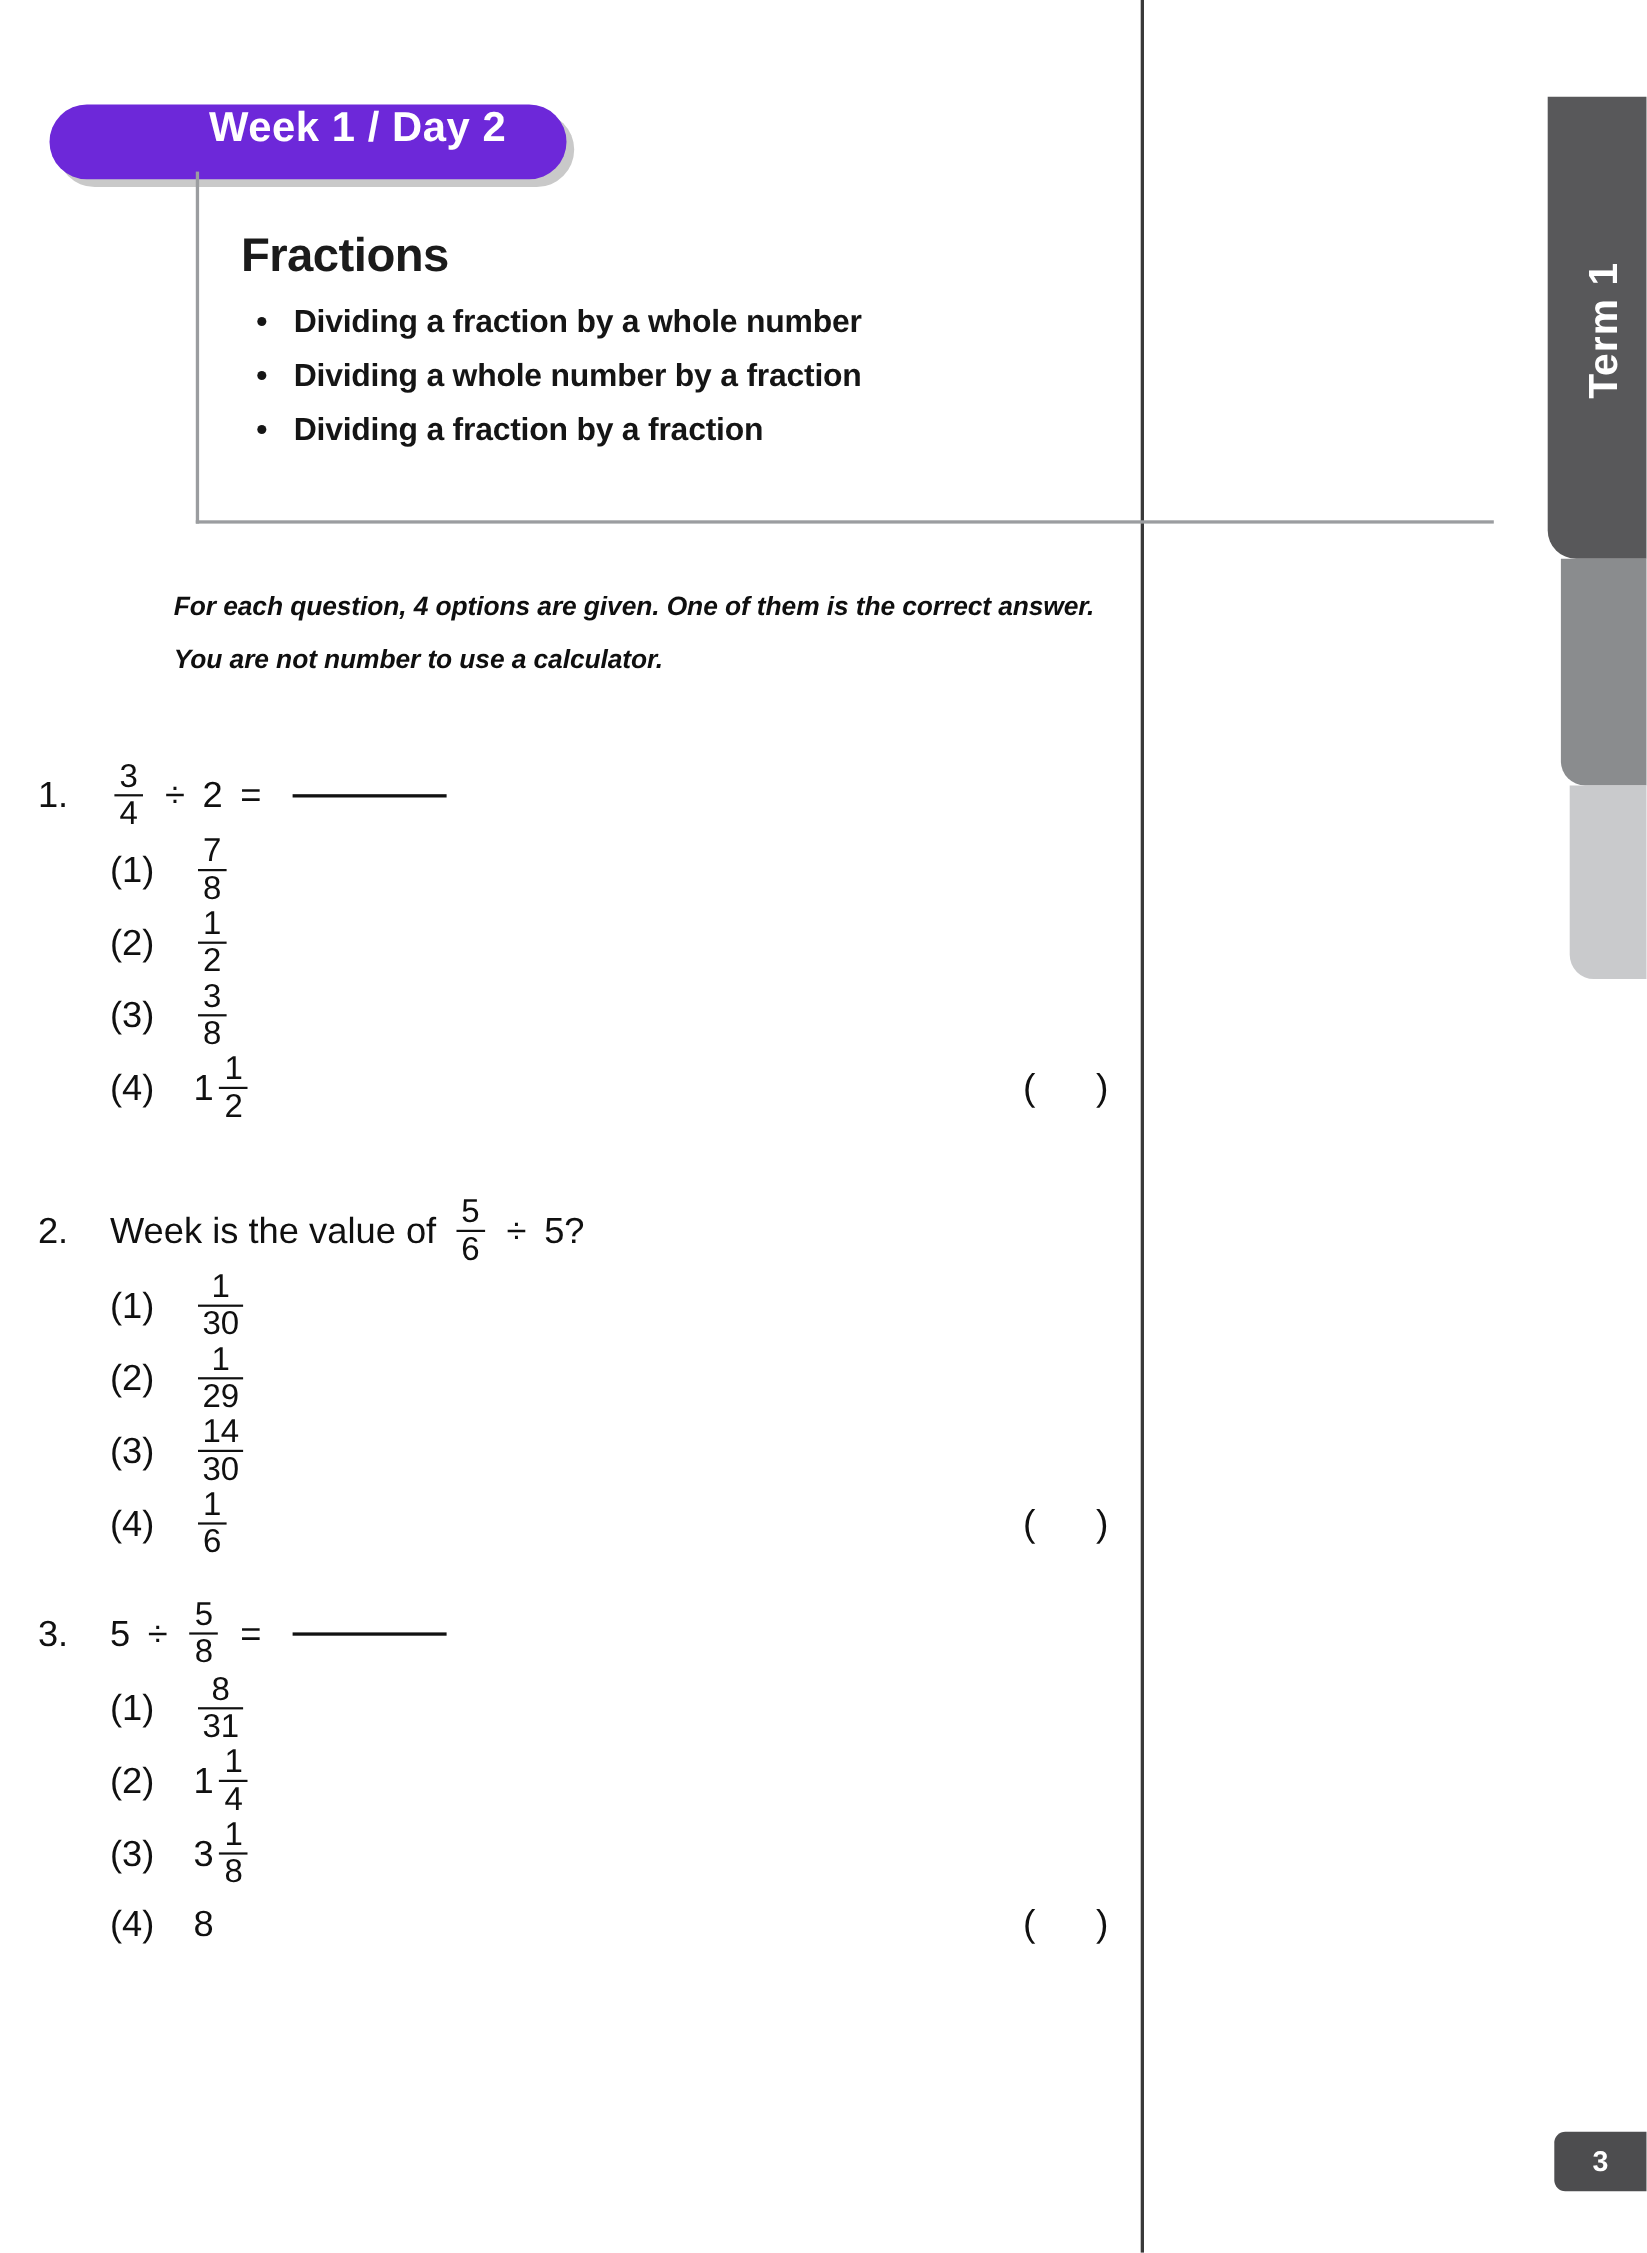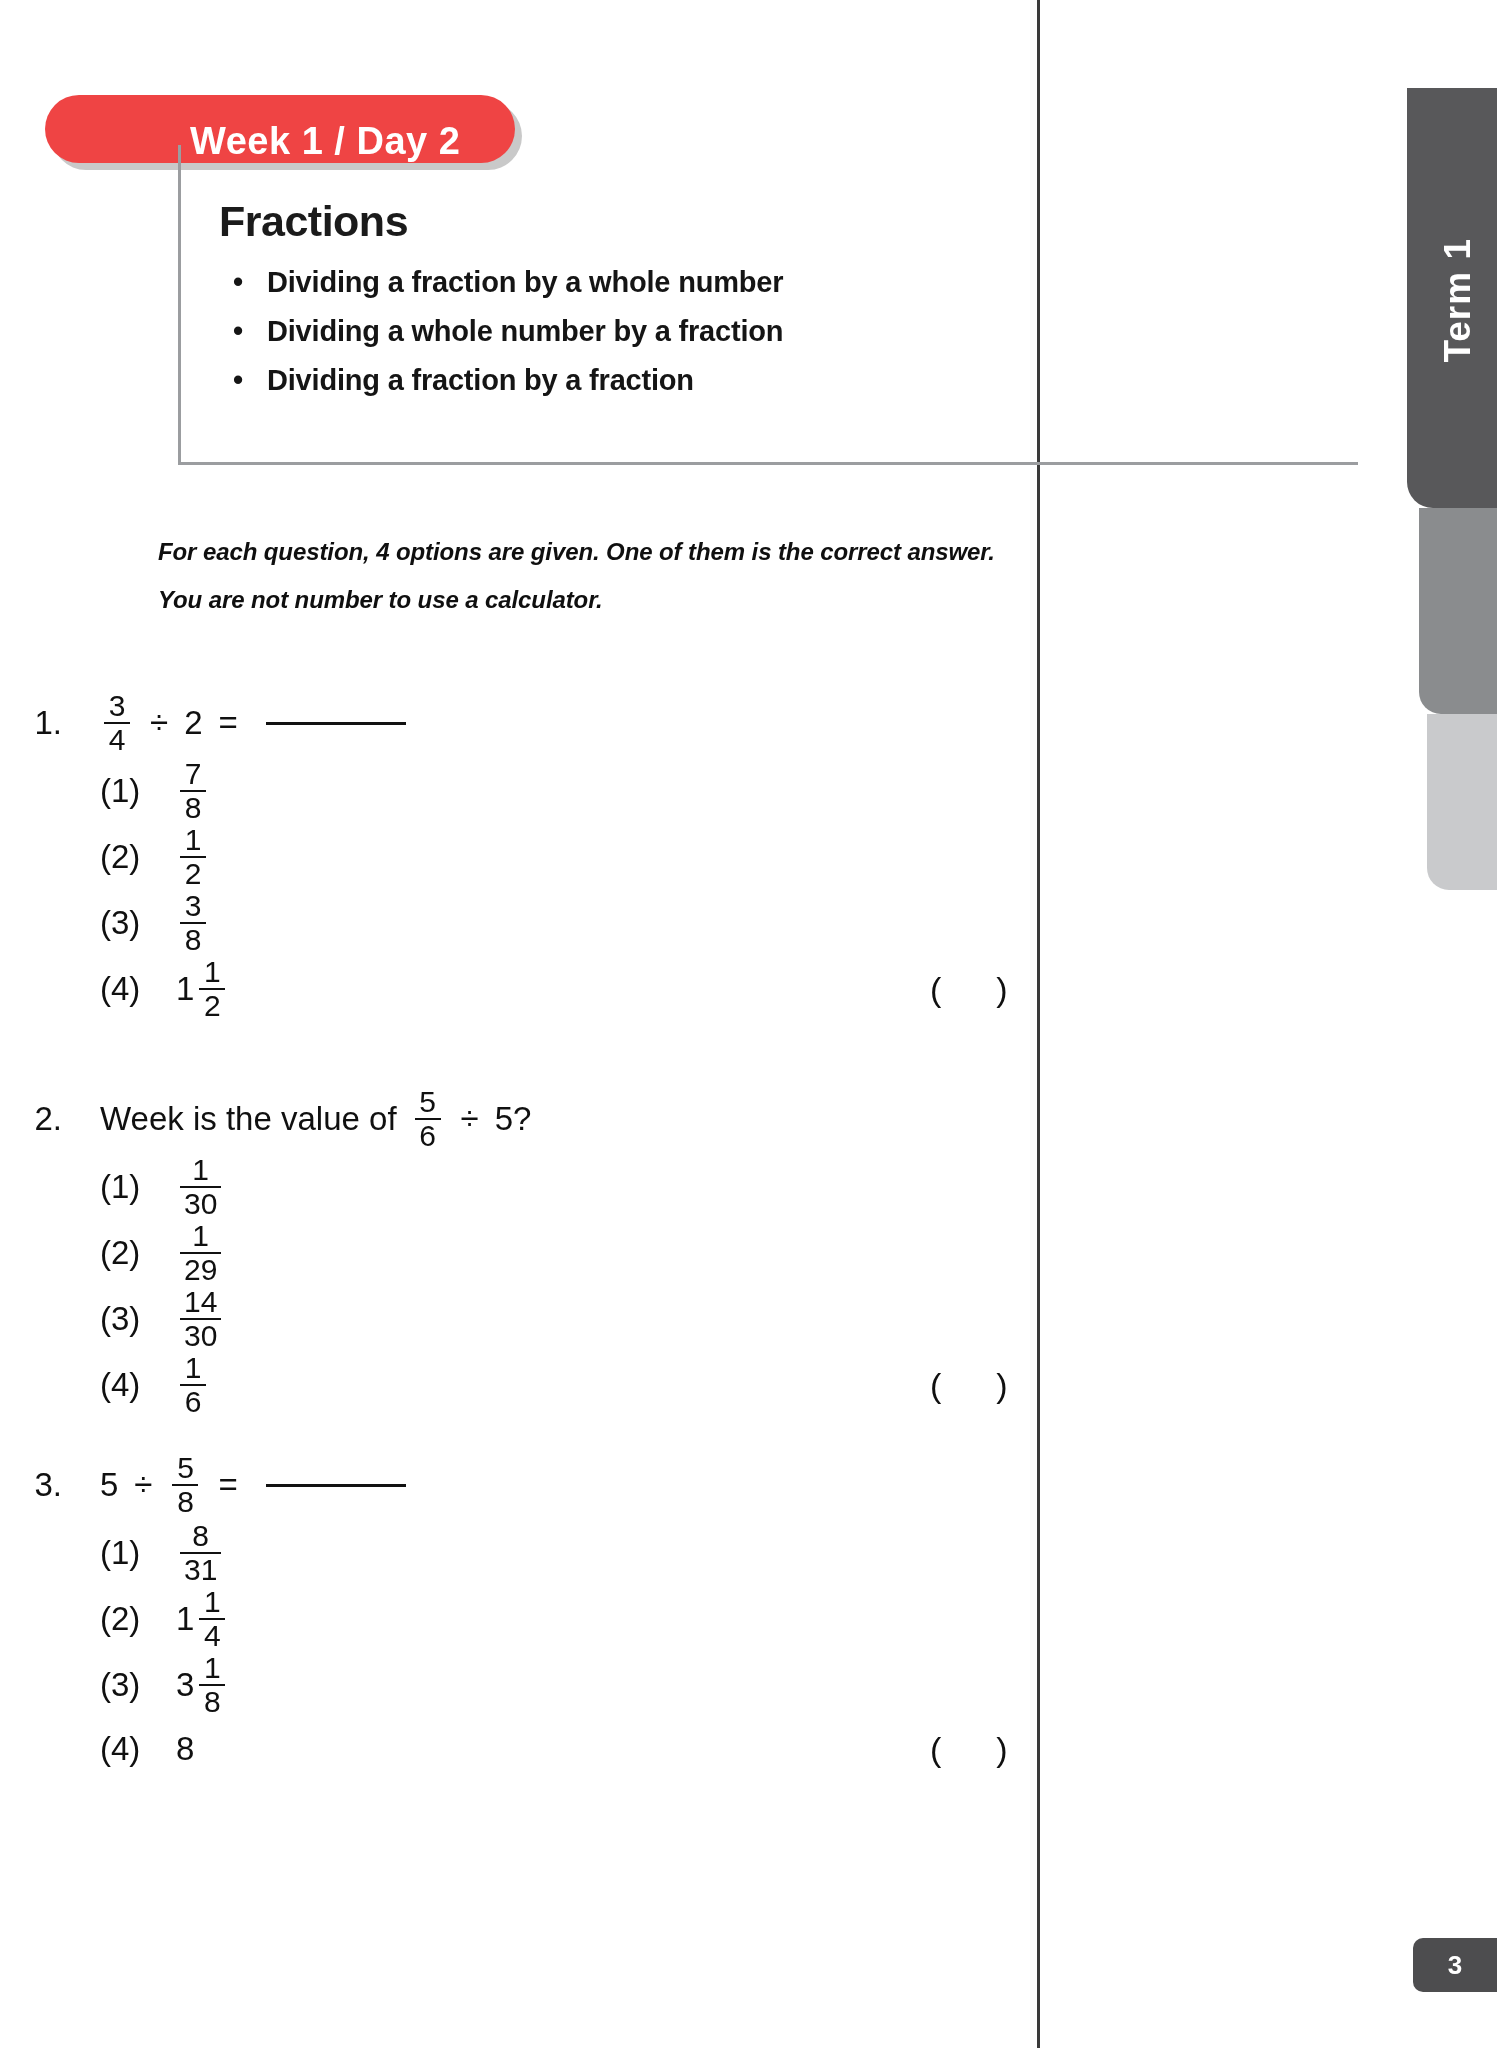--- a/index.html
+++ b/index.html
@@ -71,38 +71,38 @@
     position: absolute;
     left: 52px; top: 102px;
     width: 470px; height: 68px;
     background: #c9c9c9;
     border-radius: 34px;
   }
   .badge {
     position: absolute;
     left: 45px; top: 95px;
     width: 470px; height: 68px;
-    background: #ef4444;
+    background: #6d28d9;
     border-radius: 34px;
-    display: flex; align-items: flex-end;
+    display: flex; align-items: flex-start;
   }
   .badge-text {
     color: #ffffff;
     font-family: "Liberation Sans Narrow", "Liberation Sans", sans-serif;
     font-weight: bold;
     font-size: 38px;
     letter-spacing: 0.5px;
     margin-left: 145px;
     white-space: nowrap;
   }
 
   
   .topic-box {
     position: absolute;
-    left: 178px; top: 145px;
+    left: 178px; top: 156px;
     width: 1180px; height: 320px;
     border-left: 3px solid #9b9da0;
     border-bottom: 3px solid #9b9da0;
   }
   .topic-inner { padding: 52px 0 0 38px; }
   .topic-title {
     font-family: "Liberation Sans", sans-serif;
     font-weight: bold;
     font-size: 43px;
     color: #1b1b1b;

